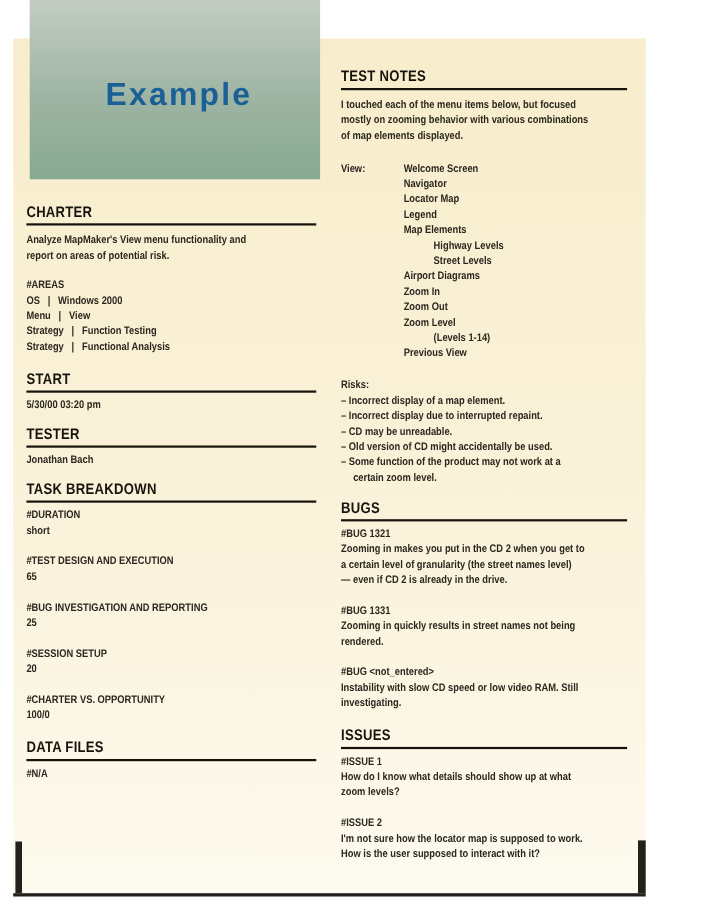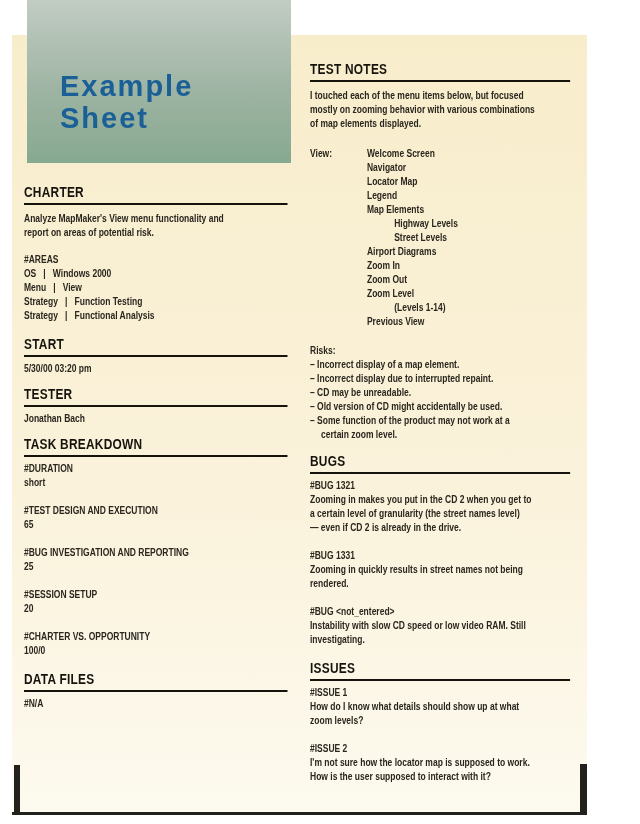--- a/index.html
+++ b/index.html
@@ -29,20 +29,21 @@
     width: 264px; height: 163px;
     background: linear-gradient(180deg, #C2CCC3 0%, #9EB4A3 55%, #87A990 100%);
   }
   .title { padding: 70px 0 0 33px; }
   .title div {
     color: #1A6097;
     font-weight: bold;
     font-size: 29px;
     line-height: 32px;
     letter-spacing: 2px;
+    margin-left: 36px;
   }
 
   
   .col {
     position: absolute;
     transform: scaleX(0.85); transform-origin: 0 0;
     color: #2A261E;
     font-weight: bold;
     font-size: 10px; line-height: 14px;
   }
@@ -215,15 +216,14 @@
 
   </div>
 
   <div class="bar bar-left"></div>
   <div class="bar bar-right"></div>
 </div>
 
 <div class="green-box">
   <div class="title">
     <div>Example</div>
-    <div>Sheet</div>
   </div>
 </div>
 
 </body></html>

